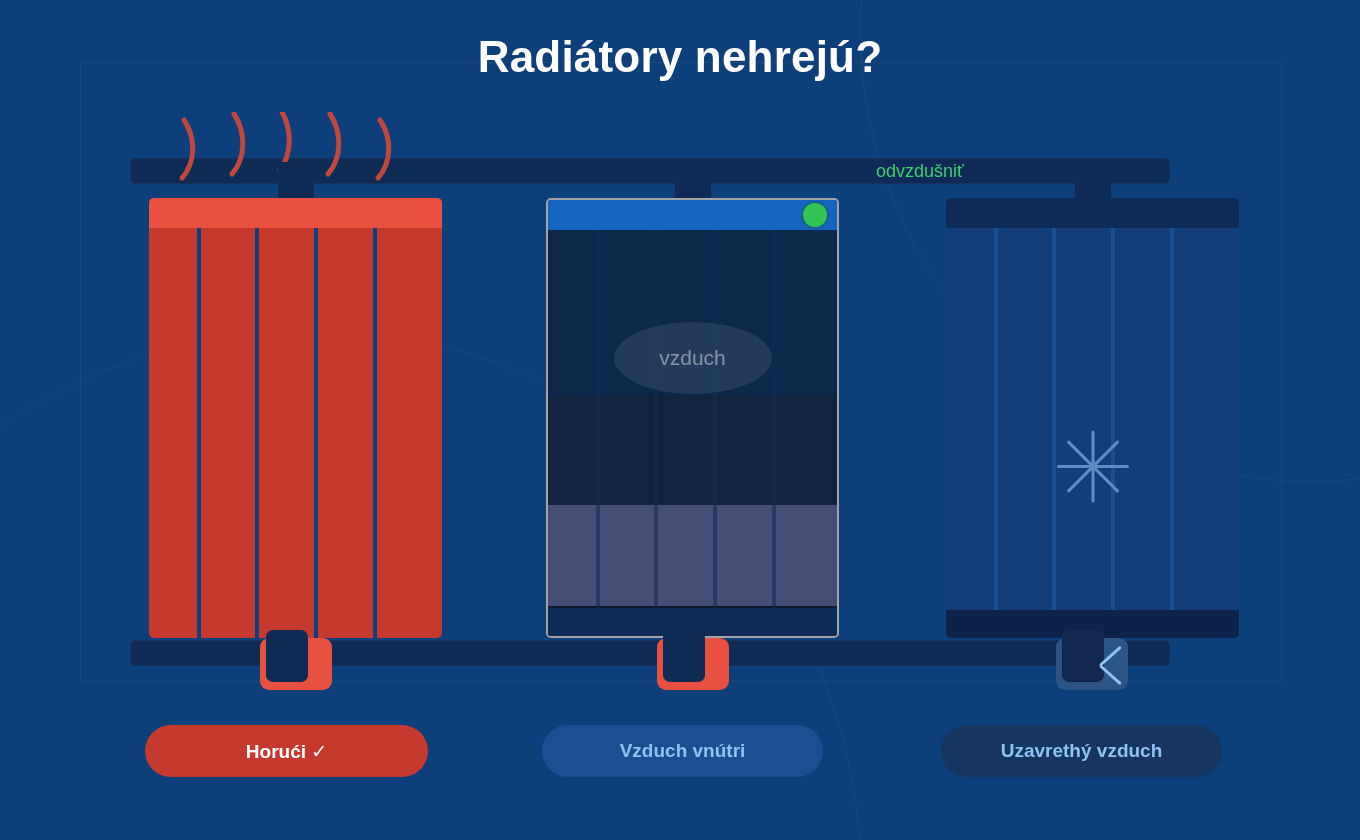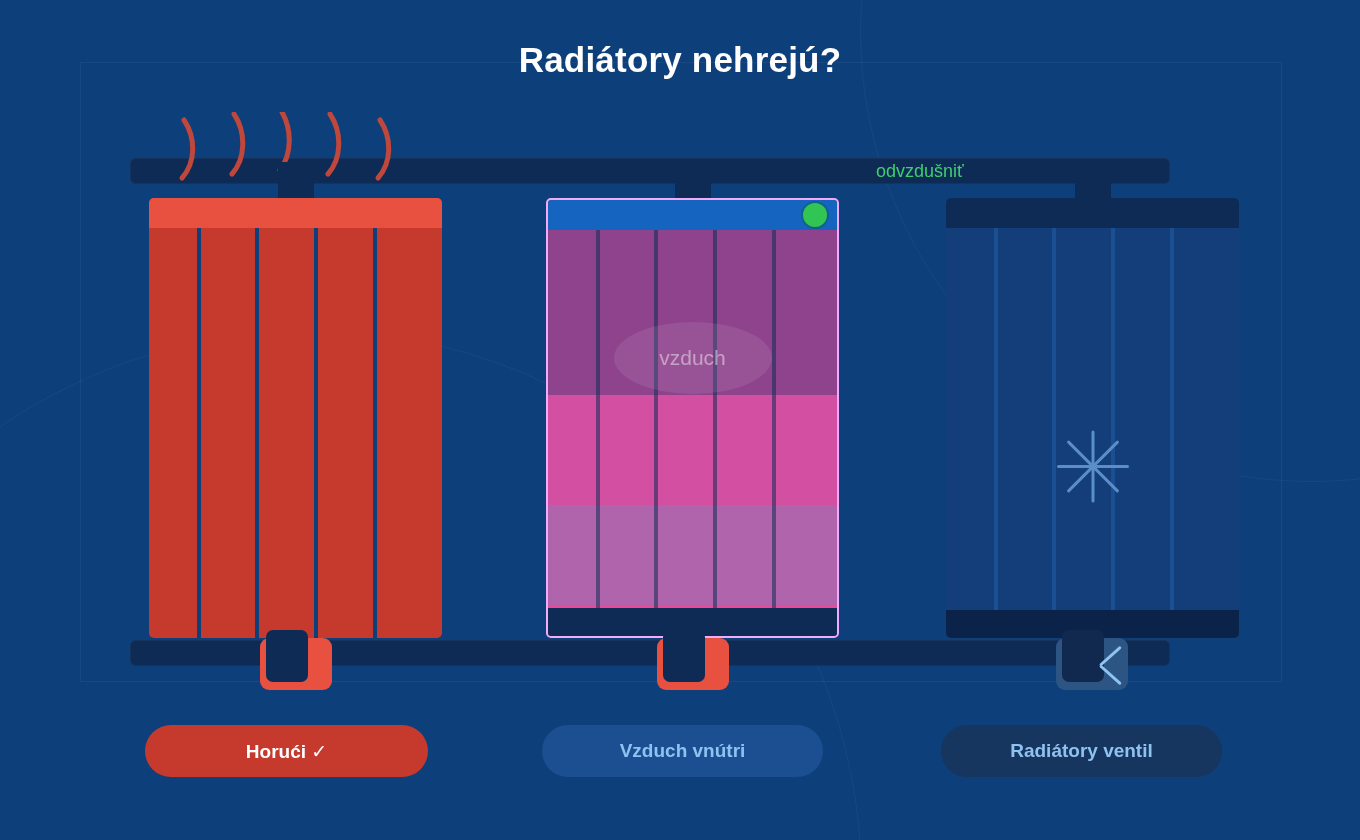--- a/index.html
+++ b/index.html
@@ -19,22 +19,22 @@
   
   .panel-frame{
     position:absolute;left:80px;top:62px;width:1200px;height:618px;
     border:1px solid rgba(255,255,255,.055);
     pointer-events:none;
   }
 
   
   .header{position:absolute;left:0;top:0;width:1360px;text-align:center;}
   .title{
-    margin:12px;padding-top:28px;
-    font-size:35px;font-weight:bold;color:#ffffff;letter-spacing:.2px;
+    margin:4px;padding-top:28px;
+    font-size:44px;font-weight:bold;color:#ffffff;letter-spacing:.2px;
   }
   .subtitle{
     margin:0;padding-top:10px;
     font-size:24px;color:#8ec2f0;font-weight:normal;
   }
 
   
   .stage{position:absolute;left:0;top:0;width:1360px;height:840px;margin-left:10px;}
 
   
@@ -65,21 +65,21 @@
 
   .rad-body{position:absolute;inset:0;border-radius:5px;overflow:hidden;}
 
   
   .r1 .rad-body{background:#c63a2e;}
   .r1 .cap{position:absolute;left:0;top:0;width:100%;height:30px;background:#e8503f;}
   
   .r3 .rad-body{background:#133e79;}
   .r3 .cap{position:absolute;left:0;top:0;width:100%;height:30px;background:#0e2b55;}
   
-  .r2 .rad-body{background:#ec4899;border:2px solid #f0abfc;box-sizing:border-box;}
+  .r2 .rad-body{background:#0f172a;border:2px solid #a3a3a3;box-sizing:border-box;}
   .r2 .cap{position:absolute;left:0;top:0;width:100%;height:30px;background:#1565c0;}
 
   
   .fins{position:absolute;inset:0;pointer-events:none;}
   .fin{position:absolute;top:30px;bottom:0;width:4px;}
   .r1 .fin{background:#0d3f7a;}
   .r3 .fin{background:#1b4f93;}
   .r2 .fin{background:#0e2b55;opacity:.55;}
 
   
@@ -242,14 +242,14 @@
         <i></i>
         <i></i>
       </div>
   </div>
 
 </div>
 
 <div class="legend">
   <button class="legend-btn b1">Horući ✓</button>
   <button class="legend-btn b2">Vzduch vnútri</button>
-  <button class="legend-btn b3">Radiátory ventil</button>
+  <button class="legend-btn b3">Uzavrethý vzduch</button>
 </div>
 
 </body></html>

